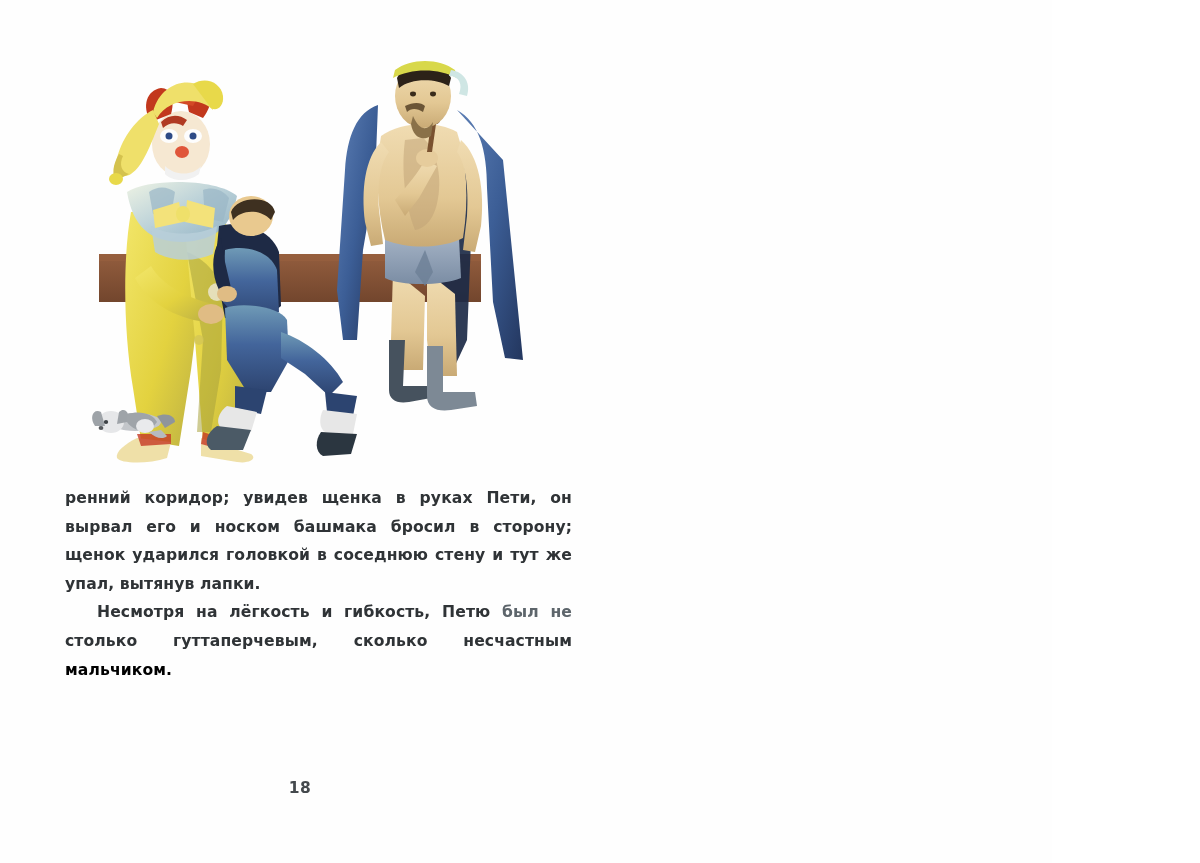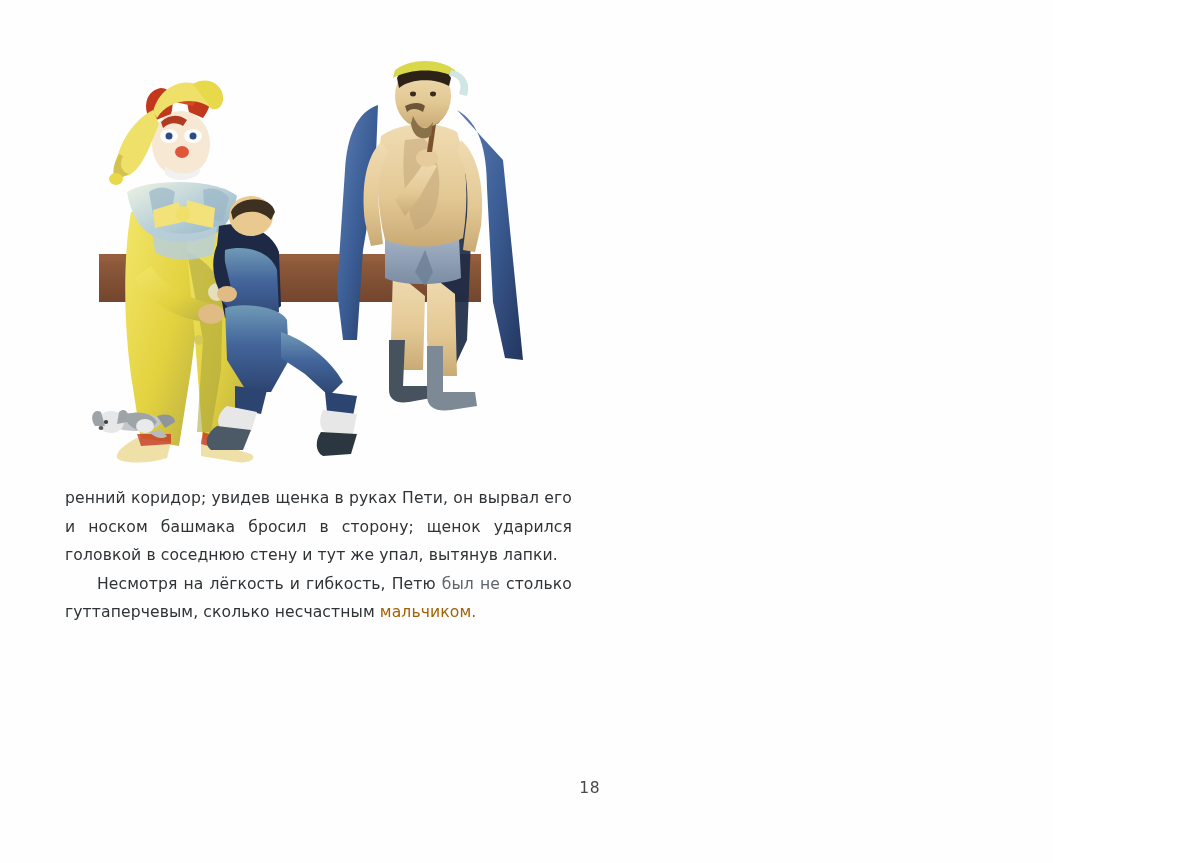--- a/index.html
+++ b/index.html
@@ -14,20 +14,21 @@
     overflow: hidden;
     font-family: "DejaVu Sans", "Liberation Sans", sans-serif;
   }
 
   .spread {
     position: relative;
     width: 1052px;
     height: 863px;
     background: #fefefe;
     display: flex;
+    font-weight: bold;
   }
 
   
   .page {
     position: relative;
     box-sizing: border-box;
   }
   .page-left {
     width: 600px;
     height: 863px;
@@ -67,32 +68,32 @@
     top: 484px;
     width: 507px;
   }
 
   .para {
     margin: 0;
     text-align: justify;
   }
   .para.indent { text-indent: 32px; }
 
-  .fade { color: #a16207; }
+  .fade { color: #000000; }
   .fade-soft { color: #5d656b; margin-top: 26px; }
 
   
   .folio {
     position: absolute;
     font-family: "DejaVu Sans", "Liberation Sans", sans-serif;
     font-size: 15.5px;
     color: #44494d;
     letter-spacing: 0.5px;
   }
-  .folio-left  { left: 0;    top: 779px; width: 600px; text-align: right; }
+  .folio-left  { left: 0;    top: 779px; width: 600px; text-align: center; }
 </style>
 </head>
 <body>
 
 <div class="spread">
 
   <div class="page page-left">
 
     <div class="illustration">
       <svg class="illo-svg" viewBox="0 0 470 425" xmlns="http://www.w3.org/2000/svg">

